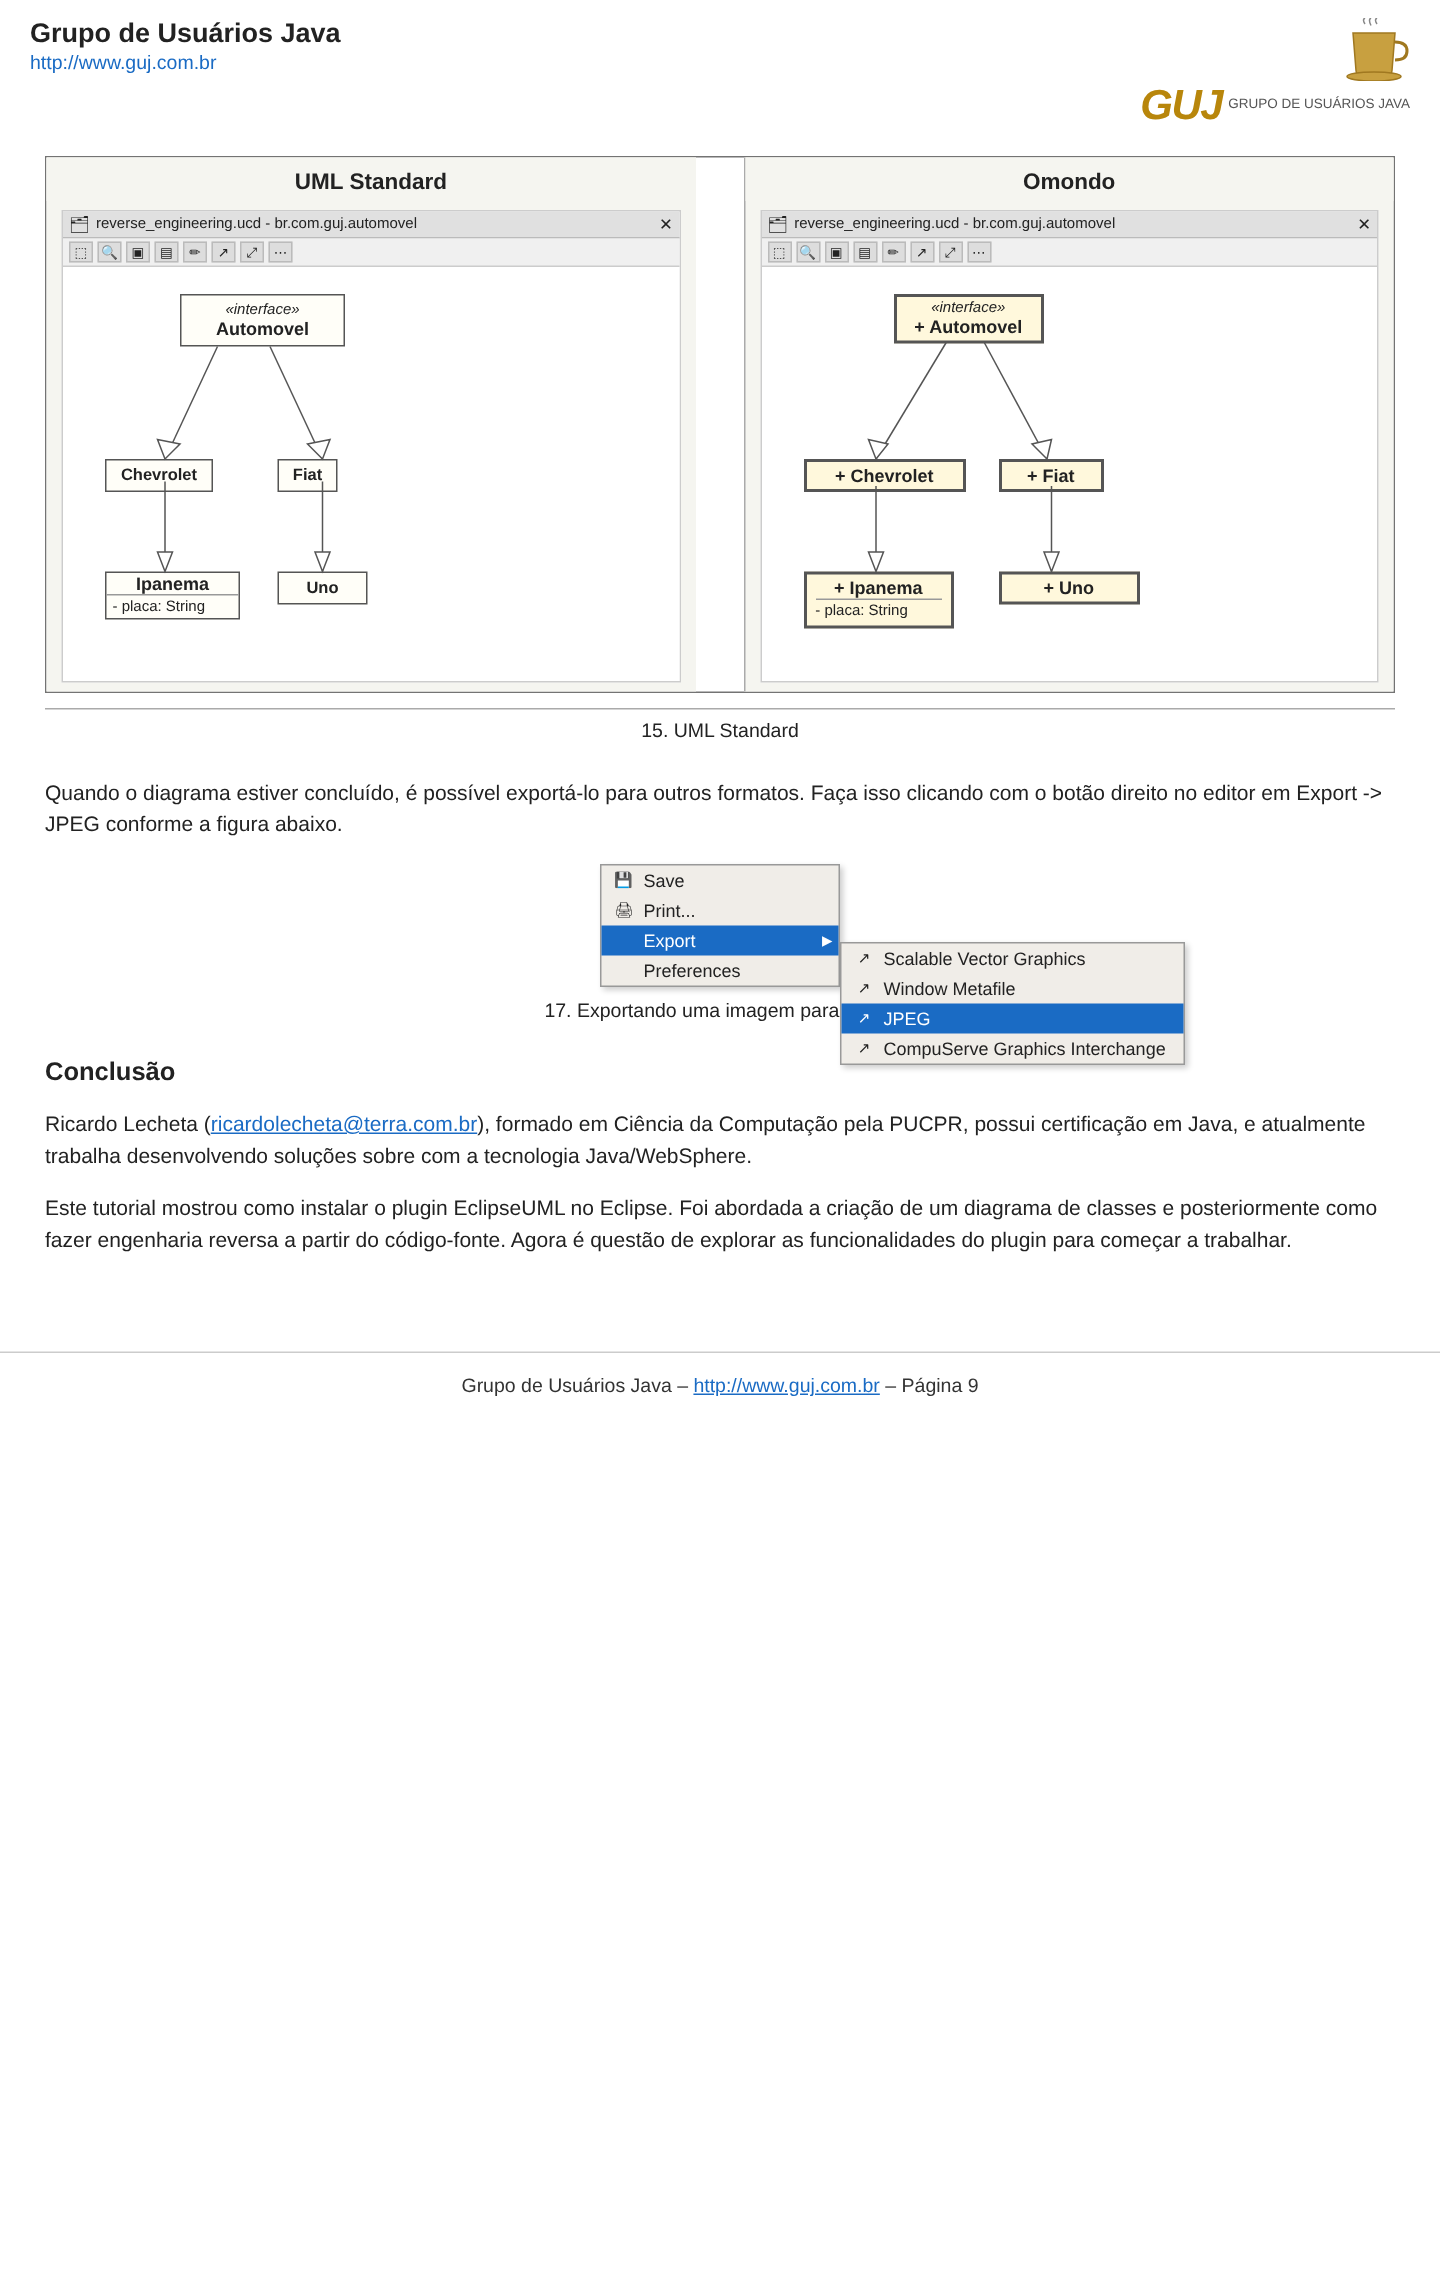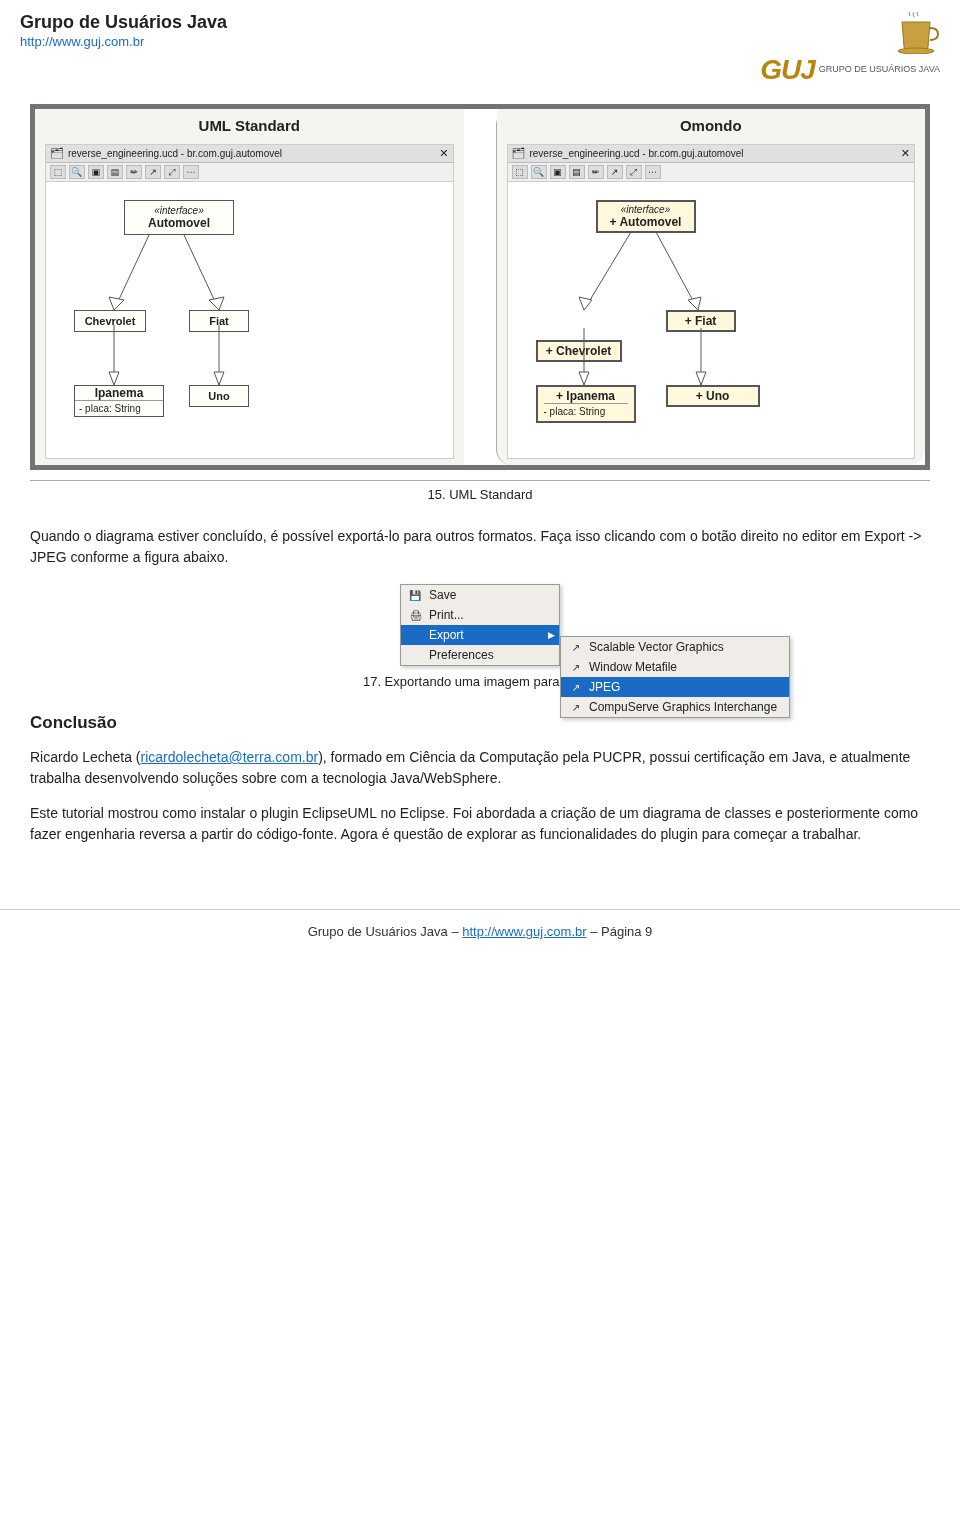--- a/index.html
+++ b/index.html
@@ -34,32 +34,31 @@
     
     .main-content {
       padding: 10px 30px 20px 30px;
     }
 
     
     .diagrams-row {
       display: flex;
       gap: 32px;
       margin-bottom: 10px;
-      border: 5px solid #737373;
+      border: 1px solid #737373;
       align-items: center;
     }
     .diagram-panel {
       flex: 1;
       border: none;
       background: #f5f5f0;
       padding: 0;
     }
     .diagram-panel + .diagram-panel {
       border-left: 1px solid #aaa;
-      border-radius: 16px;
     }
     .diagram-title {
       text-align: center;
       font-weight: bold;
       font-size: 15px;
       padding: 8px 0 4px 0;
       background: #f5f5f0;
     }
     .diagram-window {
       background: #fff;
@@ -385,21 +384,21 @@
 
             <div class="uml-box interface-box" style="left:70px;top:10px;width:110px;">
               <span class="stereotype">«interface»</span>
               <span class="classname">Automovel</span>
             </div>
 
             <div class="uml-box class-box-bold" style="left:20px;top:120px;width:72px;">
               Chevrolet
             </div>
 
-            <div class="uml-box class-box-bold" style="left:135px;top:120px;width:60px;">
+            <div class="uml-box class-box-bold" style="left:135px;top:120px;width:40px;">
               Fiat
             </div>
 
             <div class="uml-box" style="left:20px;top:195px;width:90px;">
               <span class="classname">Ipanema</span>
               <div class="attr">- placa: String</div>
             </div>
 
             <div class="uml-box class-box-bold" style="left:135px;top:195px;width:60px;">
               Uno
@@ -445,21 +444,21 @@
           <span class="toolbar-icon">⋯</span>
         </div>
         <div class="diagram-canvas">
           <div class="uml-container">
 
             <div class="omondo-box" style="left:80px;top:10px;width:100px;">
               <span class="stereotype">«interface»</span>
               <span class="classname">+ Automovel</span>
             </div>
 
-            <div class="omondo-box" style="left:20px;top:120px;width:86px;margin-top:30px;">
+            <div class="omondo-box" style="left:20px;top:120px;width:108px;">
               <span class="classname">+ Chevrolet</span>
             </div>
 
             <div class="omondo-box" style="left:150px;top:120px;width:70px;">
               <span class="classname">+ Fiat</span>
             </div>
 
             <div class="omondo-box" style="left:20px;top:195px;width:100px;">
               <span class="classname">+ Ipanema</span>
               <div class="attr">- placa: String</div>

